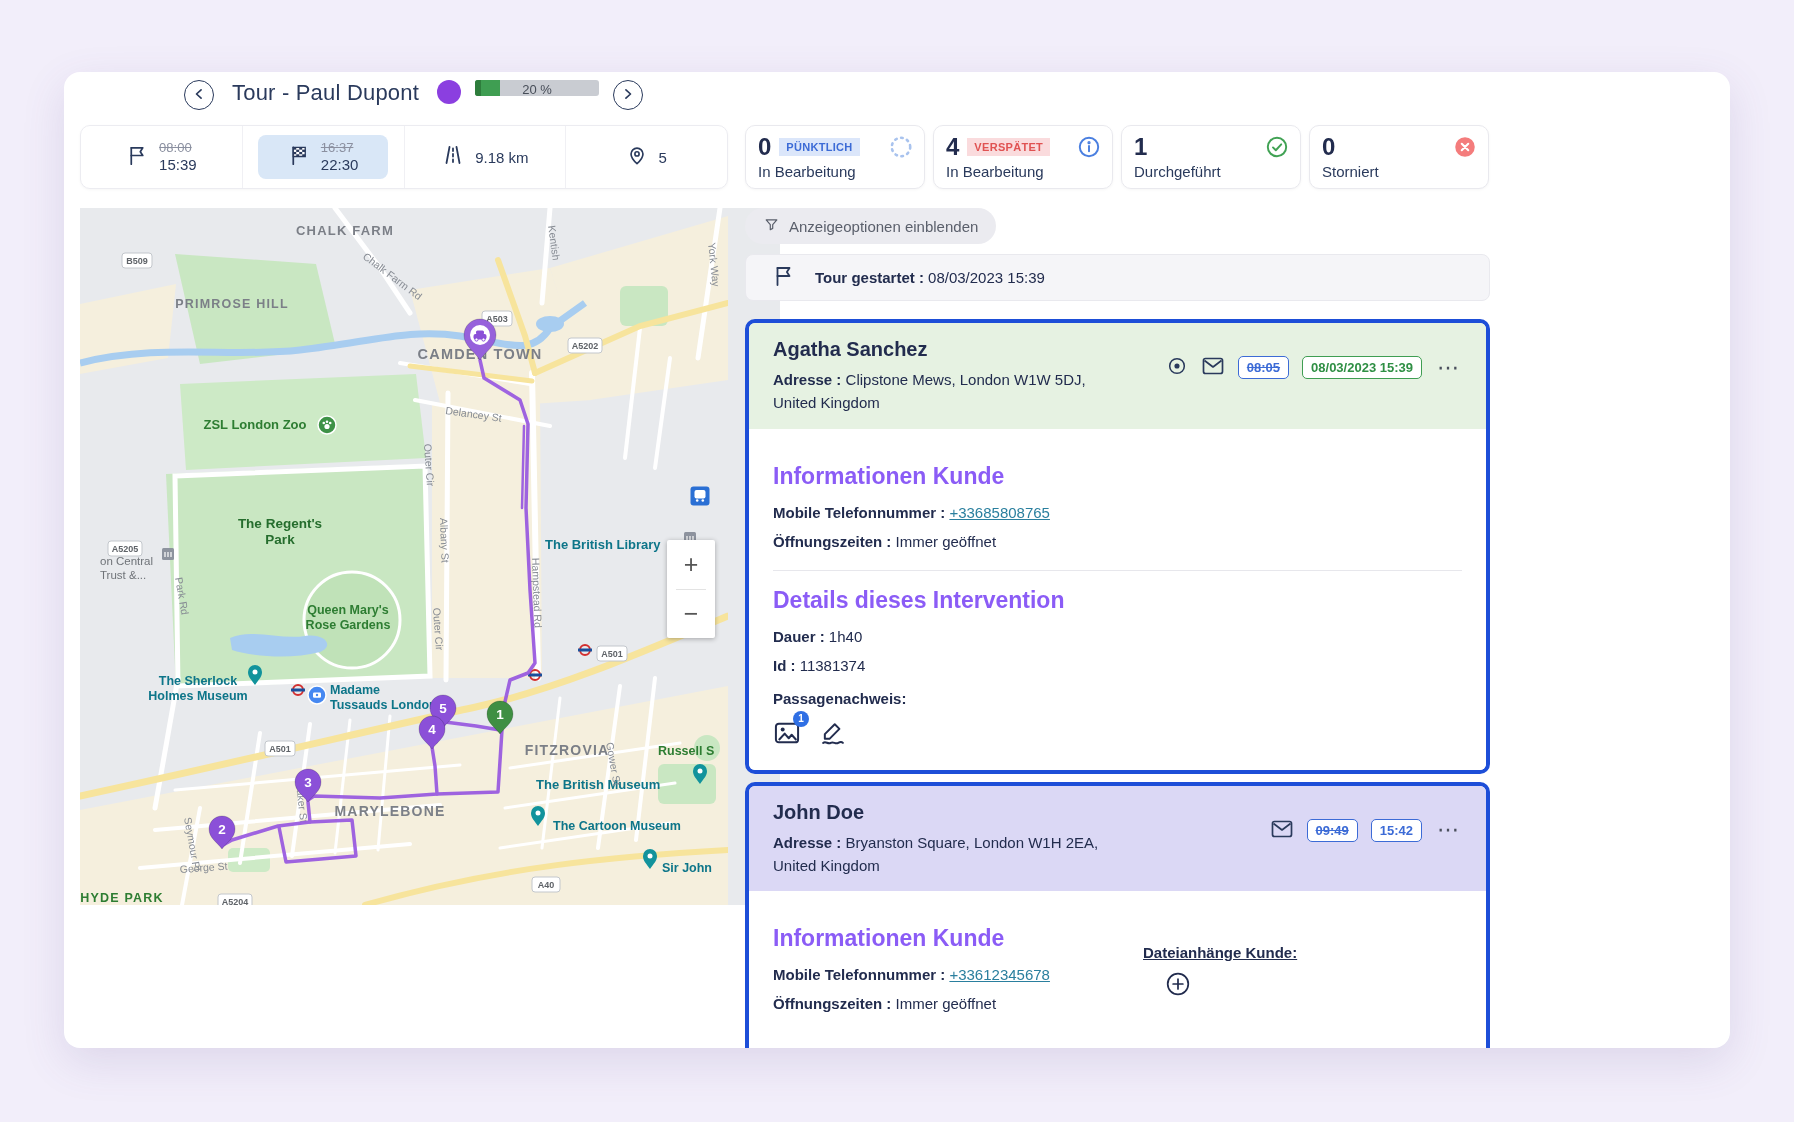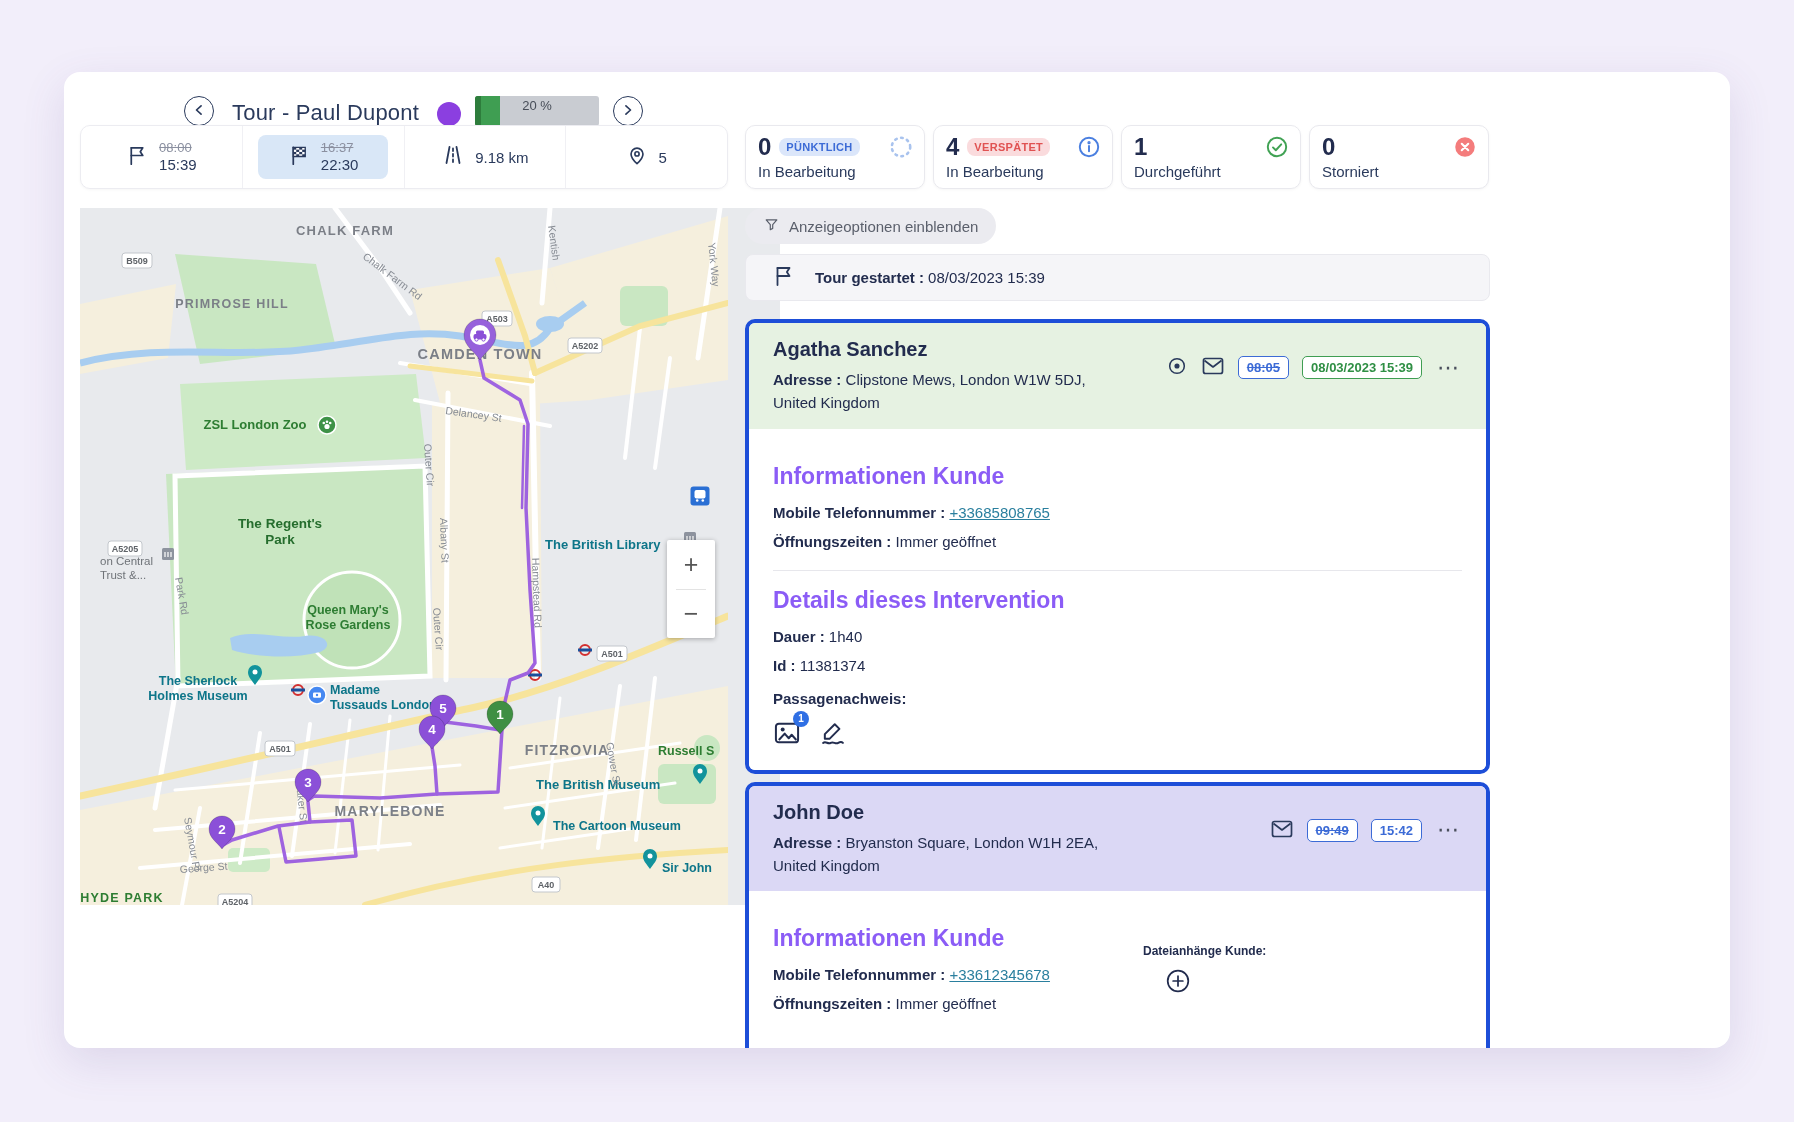--- a/index.html
+++ b/index.html
@@ -14,44 +14,44 @@
   }
   .app {
     position:absolute; left:64px; top:72px;
     width:1666px; height:976px;
     background:#fff; border-radius:16px;
     box-shadow:0 14px 44px rgba(90,70,140,.14);
     overflow:hidden;
   }
 
   
-  .header { position:absolute; left:120px; top:8px; height:46px; display:flex; align-items:flex-end; gap:14px; }
+  .header { position:absolute; left:120px; top:8px; height:46px; display:flex; align-items:flex-start; gap:14px; }
   .circle-btn { width:30px; height:30px; border:1.5px solid #2a3a5c; border-radius:50%; background:#fff; display:flex; align-items:center; justify-content:center; cursor:pointer; padding:0; }
   .title { font-size:22px; font-weight:500; color:#2a3a5c; letter-spacing:.2px; margin:0 4px; }
   .avatar-dot { width:24px; height:24px; border-radius:50%; background:#8b3fe0; }
-  .progress { width:124px; height:30px; background:#c9ccd2; border-radius:3px; position:relative; overflow:hidden; }
+  .progress { width:124px; height:16px; background:#c9ccd2; border-radius:3px; position:relative; overflow:hidden; }
   .progress-fill { position:absolute; left:0; top:0; bottom:0; background:#3f9e52; border-left:6px solid #2e7d3c; width:20%; }
   .progress-label { position:absolute; inset:0; text-align:center; font-size:13px; line-height:20px; color:#474d58; font-weight:500; }
 
   
   .stats { position:absolute; left:16px; top:53px; width:648px; height:64px; background:#fff; border:1px solid #ececf1; border-radius:10px; display:flex; align-items:center; box-shadow:0 1px 3px rgba(0,0,0,.04); }
   .stat { flex:1; height:100%; display:flex; align-items:center; justify-content:center; gap:10px; }
   .stat + .stat { border-left:1px solid #f0f0f4; }
   .times { display:flex; flex-direction:column; line-height:1.2; }
   .old { color:#8b90a0; text-decoration:line-through; font-size:13px; }
   .new { font-size:15px; font-weight:500; color:#2a3a5c; }
   .stat-highlight { background:#d9e7f7; border-radius:8px; padding:5px 30px; display:flex; align-items:center; gap:10px; }
   .stat-val { font-size:15px; color:#2a3a5c; }
 
   
   .status-row { position:absolute; left:681px; top:53px; display:flex; gap:8px; }
   .scard { width:180px; border:1px solid #e9e9ee; border-radius:10px; background:#fff; padding:8px 12px; position:relative; box-shadow:0 1px 3px rgba(0,0,0,.04); cursor:pointer; }
   .scard .row1 { display:flex; align-items:center; gap:8px; }
   .scard .num { font-size:24px; font-weight:700; color:#222c4e; line-height:1.1; }
-  .badge { font-size:11px; font-weight:700; padding:3px 7px; border-radius:8px; letter-spacing:.3px; }
+  .badge { font-size:11px; font-weight:700; padding:3px 7px; border-radius:0; letter-spacing:.3px; }
   .badge.blue { background:#dbe6fa; color:#3c6bd6; }
   .badge.red  { background:#fadbdd; color:#e05252; }
   .scard .sub { font-size:15px; color:#2a3a5c; margin-top:3px; }
   .scard .icon { position:absolute; top:8px; right:10px; }
 
   
   .map-wrap { position:absolute; left:16px; top:136px; width:700px; height:697px; background:#e8eaed; overflow:hidden; cursor:grab; }
   .map-wrap svg text { font-family:"Liberation Sans", sans-serif; }
   .zoomctl { position:absolute; left:587px; top:332px; width:48px; height:98px; background:#fff; border-radius:2px; box-shadow:0 1px 5px rgba(0,0,0,.3); display:flex; flex-direction:column; }
   .zoomctl button { flex:1; border:0; background:none; font-size:25px; color:#565656; cursor:pointer; line-height:1; padding:0; font-family:"Liberation Sans",sans-serif; }
@@ -86,21 +86,21 @@
   .kv b { font-weight:700; }
   a.link { color:#2a7f9e; text-decoration:underline; }
   .divider { height:1px; background:#e7e7ec; margin:18px 0 16px; }
   .proof-label { font-size:15px; font-weight:700; margin-top:14px; }
   .proof-icons { display:flex; gap:18px; margin-top:12px; align-items:center; }
   .photo-wrap { position:relative; display:inline-flex; }
   .count-dot { position:absolute; top:-8px; right:-8px; width:16px; height:16px; background:#2f6fe4; color:#fff; border-radius:50%; font-size:10px; font-weight:700; display:flex; align-items:center; justify-content:center; }
   .cols { display:flex; }
   .col-left { width:370px; }
   .col-right { padding-top:0; }
-  .attach-label { font-size:12px; font-weight:700; }
+  .attach-label { font-size:15px; font-weight:700;text-decoration:underline; }
   .attach-add { margin:10px 0 0 22px; }
   .john-body { min-height:250px; }
 </style>
 </head>
 <body>
 
 <div class="app">
 
   <div class="header">
     <button class="circle-btn">

